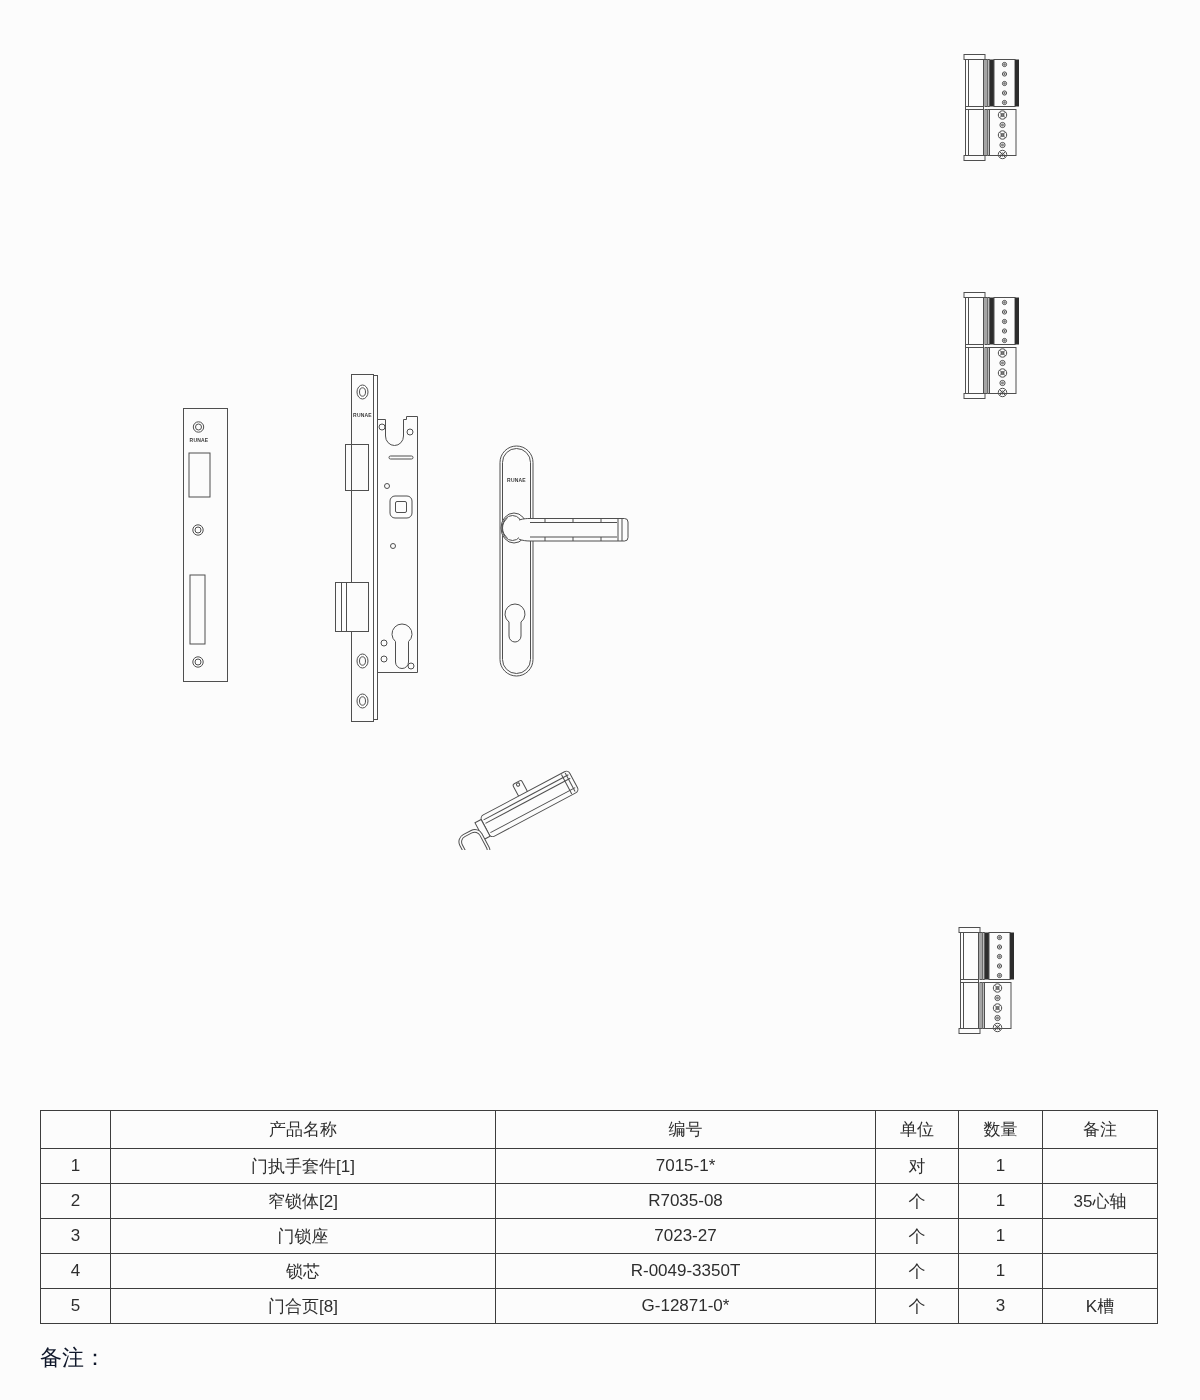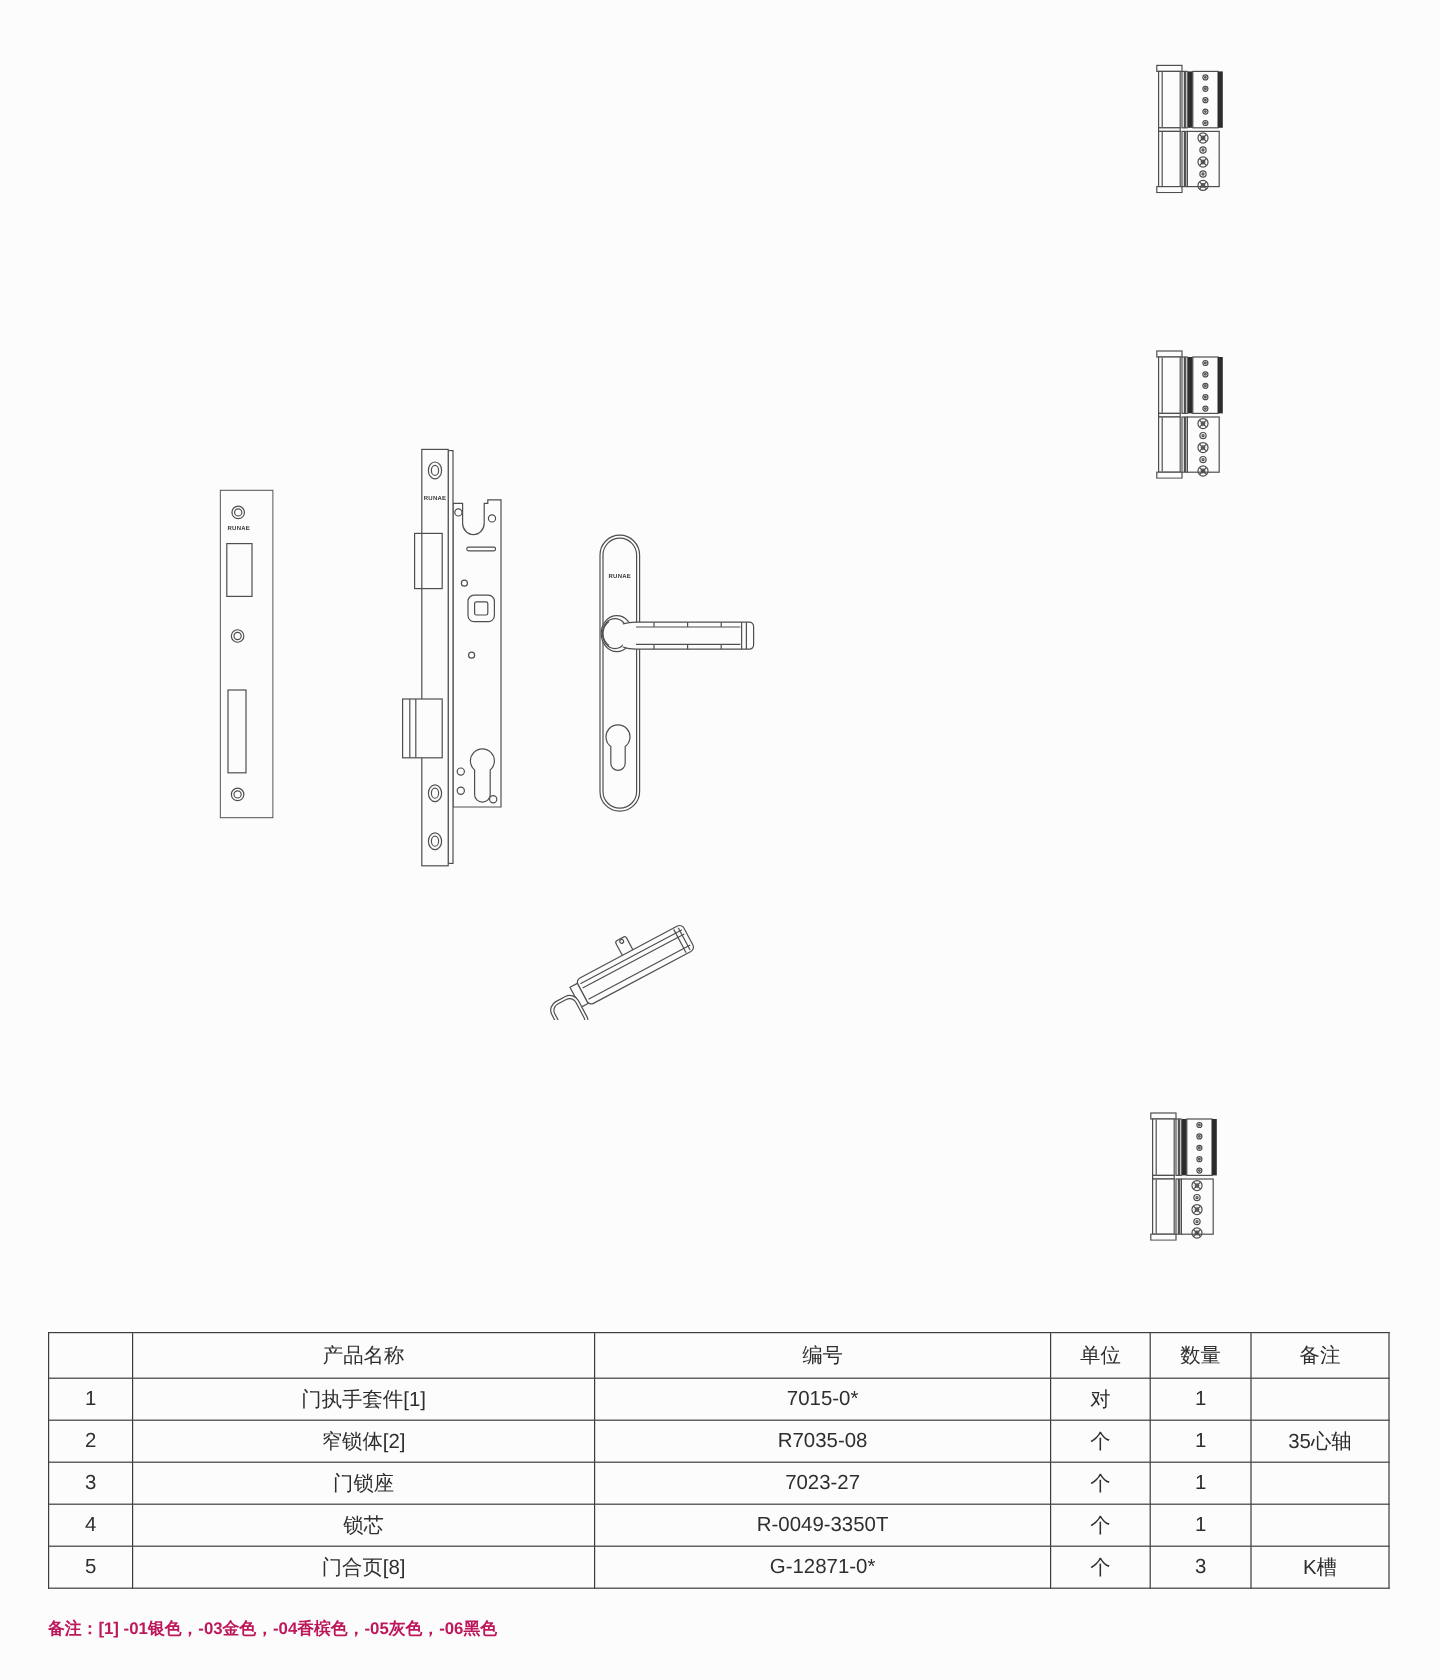--- a/index.html
+++ b/index.html
@@ -21,21 +21,21 @@
   table.parts{border-collapse:collapse;table-layout:fixed;width:1117px;background:#fcfcfc;}
   table.parts th,table.parts td{
     border:1.5px solid #3d3d3d;text-align:center;vertical-align:middle;
     font-size:17px;font-weight:normal;padding:0;color:#2e2e2e;
   }
   table.parts thead tr{height:38px;margin-left:32px;}
   table.parts tbody tr{height:35px;}
   td.small-note{font-size:12px;}
 
   
-  .notes{position:absolute;left:40px;top:1344px;font-size:14px;line-height:27px;color:#be185d;font-weight:bold;}
+  .notes{position:absolute;left:40px;top:1344px;font-size:22px;line-height:27px;color:#0f172a;}
   .notes .row{display:flex;}
   .notes .indent{margin-left:57px;}
 </style>
 </head>
 <body>
 
 <div class="page">
 
   <svg width="0" height="0" style="position:absolute" aria-hidden="true">
     <defs>
@@ -208,21 +208,21 @@
         <th>编号</th>
         <th>单位</th>
         <th>数量</th>
         <th>备注</th>
       </tr>
     </thead>
     <tbody>
       <tr>
         <td>1</td>
         <td>门执手套件[1]</td>
-        <td>7015-0*</td>
+        <td>7015-1*</td>
         <td>对</td>
         <td>1</td>
         <td></td>
       </tr>
       <tr>
         <td>2</td>
         <td>窄锁体[2]</td>
         <td>R7035-08</td>
         <td>个</td>
         <td>1</td>
@@ -251,17 +251,16 @@
         <td>个</td>
         <td>3</td>
         <td class="small-note">K槽</td>
       </tr>
     </tbody>
   </table>
 
   <div class="notes">
     <div class="row">
       <span>备注：</span>
-      <span>[1] -01银色，-03金色，-04香槟色，-05灰色，-06黑色</span>
     </div>
   </div>
 
 </div>
 
 </body></html>

